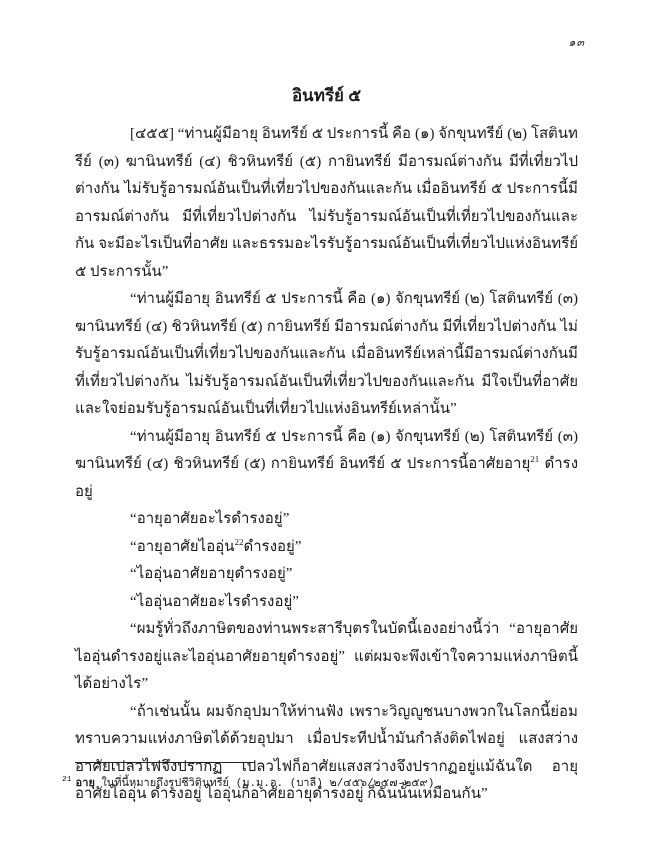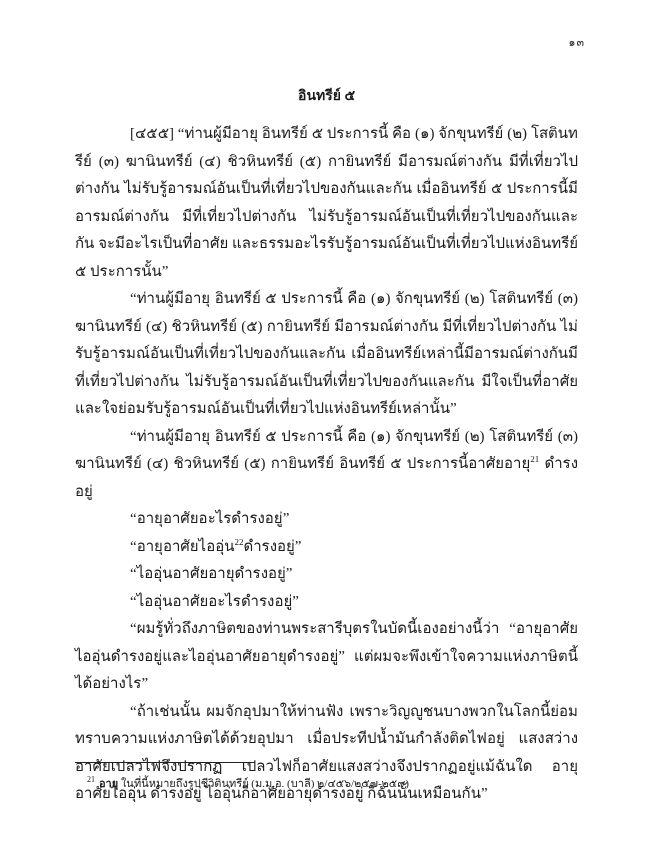--- a/index.html
+++ b/index.html
@@ -17,31 +17,32 @@
     overflow: hidden;
     box-sizing: border-box;
   }
   .page-number {
     position: absolute;
     top: 33px;
     right: 70px;
     font-size: 11px;
     letter-spacing: 1px;
     color: #2a2a2a;
+    font-style: italic;
   }
   .content {
     position: absolute;
     top: 84px;
     left: 75px;
     right: 77px;
   }
   .title {
     margin: 0 0 12px 0;
     text-align: center;
-    font-size: 14px;
+    font-size: 17px;
     font-weight: bold;
     line-height: 24px;
   }
   .para {
     margin: 0;
     font-size: 15px;
     line-height: 27.5px;
     text-align: justify;
     text-indent: 55px;
     word-break: break-word;
@@ -55,22 +56,23 @@
     position: absolute;
     top: 762px;
     left: 75px;
     width: 180px;
     height: 0;
     border-top: 1.5px solid #222222;
   }
   .footnotes {
     position: absolute;
     top: 770px;
-    left: 87px;
+    left: 62px;
     right: 65px;
+    font-family: Liberation Mono, monospace;
   }
   .footnote {
     font-size: 11px;
     line-height: 26px;
     white-space: nowrap;
     overflow: hidden;
   }
   .footnote .fn-marker {
     font-size: 8px;
     line-height: 0;

